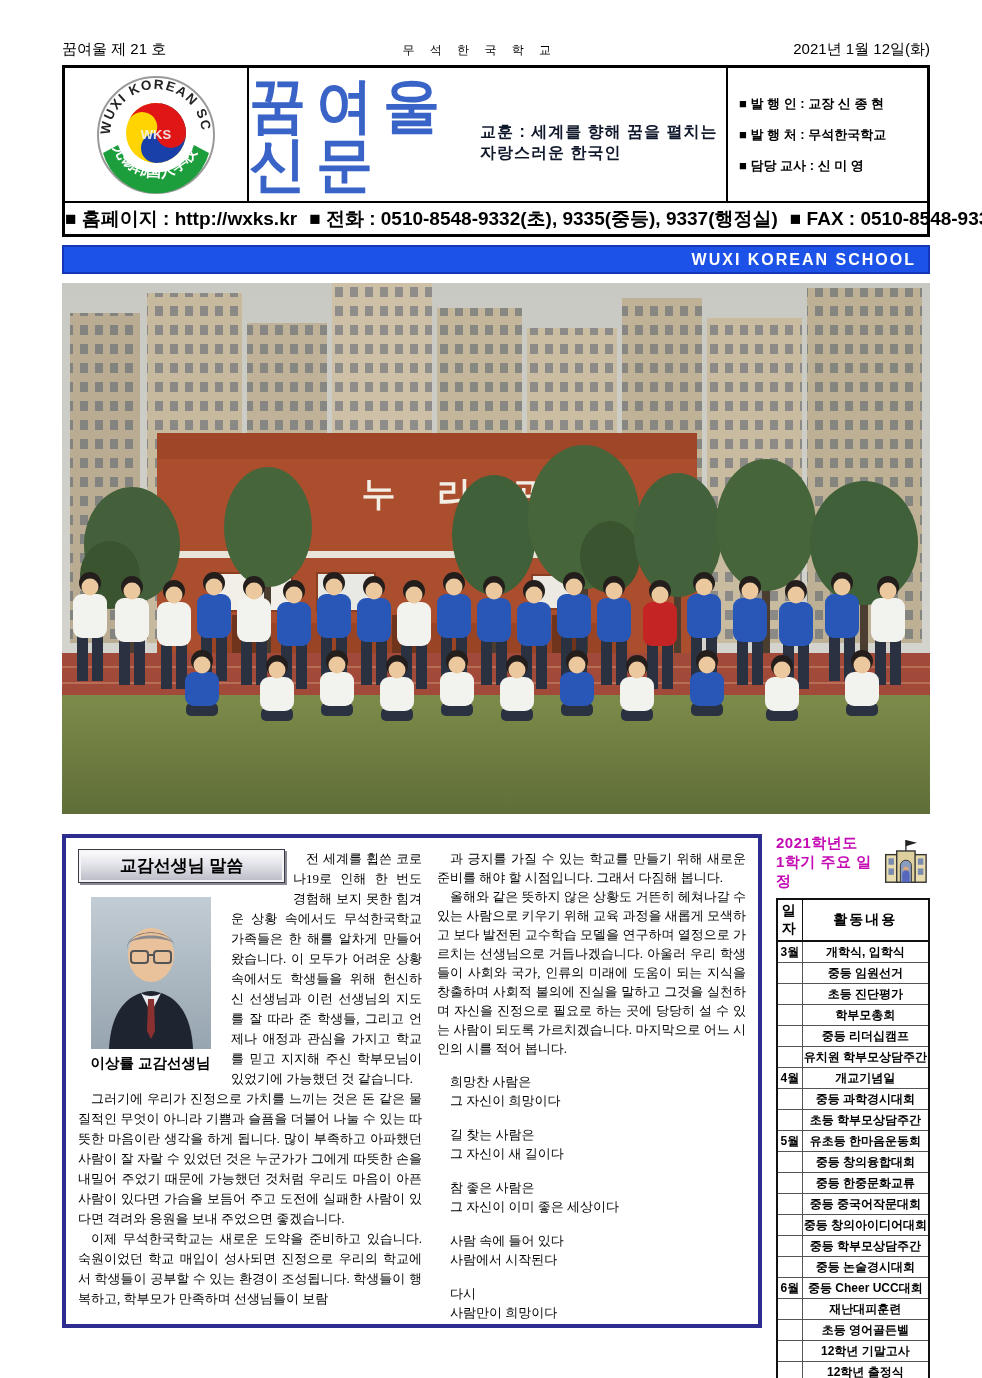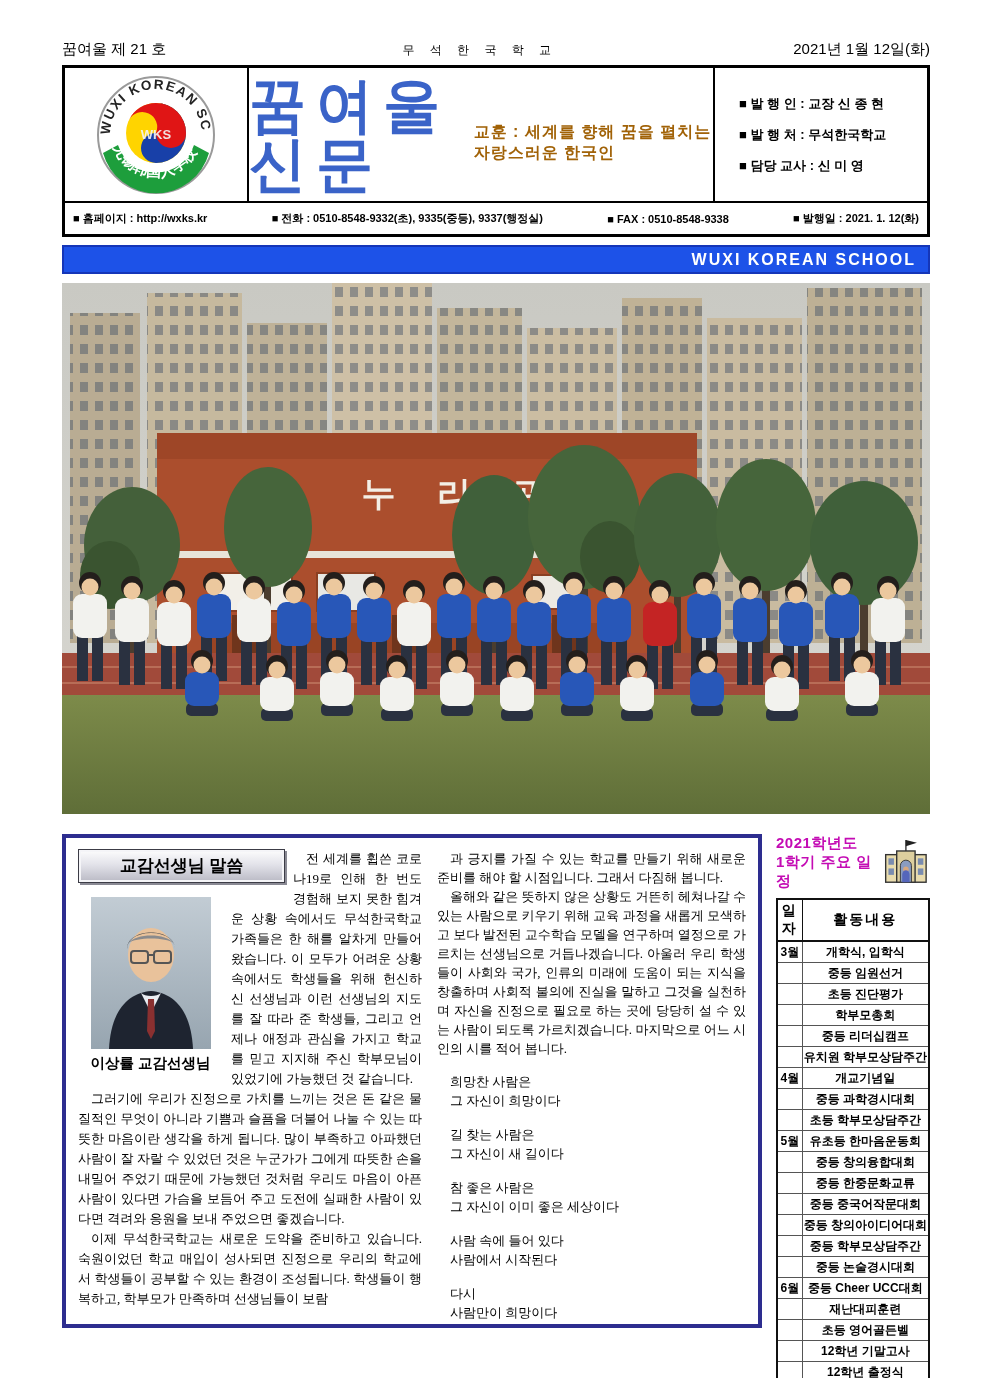--- a/index.html
+++ b/index.html
@@ -9,24 +9,24 @@
   
   .tophdr{display:flex;justify-content:space-between;align-items:flex-end;margin-top:40px;font-weight:normal;font-size:15px;}
   .tophdr .c{letter-spacing:6px;font-size:12px;}
 
   
   .masthead{border:3px solid #000;margin-top:6px;}
   .mh-row{display:flex;height:133px;}
   .mh-logo{width:182px;border-right:2px solid #000;display:flex;align-items:center;justify-content:center;}
   .mh-title{flex:1;border-right:2px solid #000;display:flex;flex-direction:row;align-items:center;justify-content:center;}
   .paper-title{color:#3a63c8;font-size:57px;font-weight:bold;letter-spacing:10px;line-height:1;transform:scaleY(1.05);}
-  .motto{color:#a16207;font-size:16px;font-weight:bold;margin-top:16px;letter-spacing:1px;}
-  .mh-info{width:188px;display:flex;flex-direction:column;justify-content:center;padding-left:24px;gap:13px;}
+  .motto{color:#0f172a;font-size:16px;font-weight:bold;margin-top:16px;letter-spacing:1px;}
+  .mh-info{width:188px;display:flex;flex-direction:column;justify-content:center;padding-left:11px;gap:13px;}
   .mh-info div{font-size:13px;font-weight:bold;}
-  .infobar{border-top:2px solid #000;height:31px;display:flex;align-items:center;justify-content:space-between;padding:0 8px;font-size:11px;font-weight:bold;white-space:nowrap;gap:12px;}
+  .infobar{border-top:2px solid #000;height:31px;display:flex;align-items:center;justify-content:space-between;padding:0 0;font-size:19px;font-weight:bold;white-space:nowrap;gap:12px;}
 
   
   .banner{margin-top:8px;height:25px;background:#1d52e8;border:2px solid #1536b8;display:flex;align-items:center;justify-content:flex-end;padding-right:12px;color:#fff;font-weight:bold;font-size:16px;letter-spacing:2px;}
 
   
   .photo{margin-top:9px;width:868px;height:531px;display:block;}
 
   
   .bottom{margin-top:20px;display:flex;gap:14px;align-items:flex-start;}
   .msgbox{width:700px;height:494px;border:4px solid #2d2d8f;box-sizing:border-box;padding:11px 12px;display:flex;gap:15px;overflow:hidden;background:#fff;}

